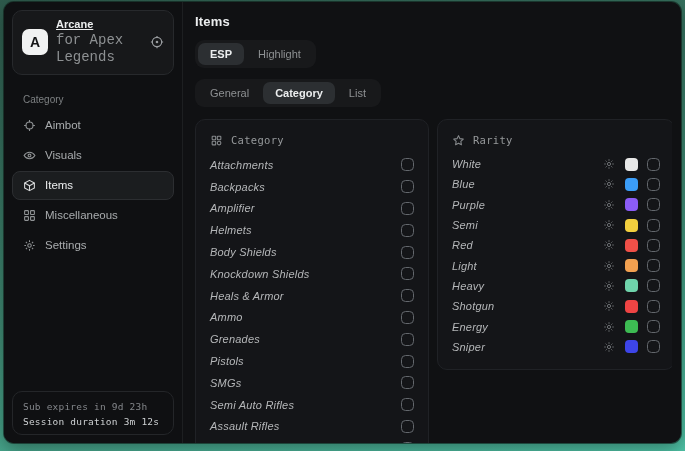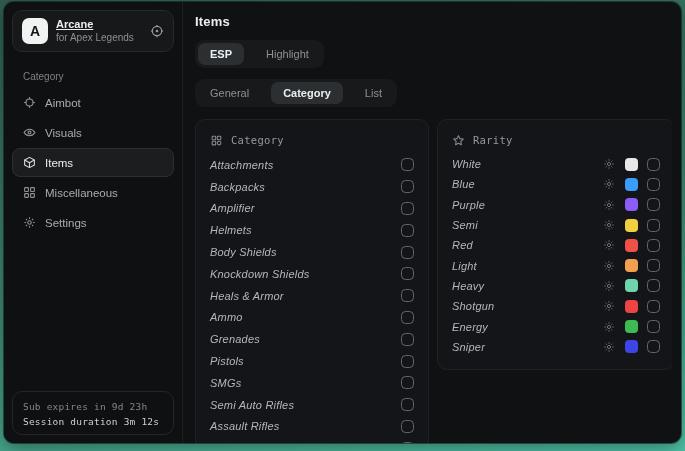--- a/index.html
+++ b/index.html
@@ -12,37 +12,37 @@
   .window{
     position:absolute;left:4px;top:2px;width:677px;height:441px;
     background:#101113;border-radius:10px;overflow:hidden;display:flex;
     box-shadow:0 0 0 1px rgba(10,20,16,.55), 0 6px 18px rgba(0,0,0,.35);
   }
   
   .sidebar{width:178px;flex:none;display:flex;flex-direction:column;border-right:1px solid #1d1f21;background:#0f1012;}
   .side-header{margin:8px;border:1px solid #27292c;background:#17181a;border-radius:10px;padding:7px 9px;display:flex;align-items:center;gap:8px;}
   .logo{width:26px;height:26px;border-radius:7px;background:#f1f2f2;color:#141516;display:flex;align-items:center;justify-content:center;font-weight:700;font-size:14px;flex:none;}
   .app-name{font-size:11px;font-weight:700;color:#eceeef;line-height:1.25;text-decoration:underline;}
-  .app-sub{font-size:10px;color:#8d9092;line-height:1.25;}
+  .app-sub{font-size:14px;color:#8d9092;line-height:1.25;font-family:Liberation Mono, monospace;}
   .hdr-gear{margin-left:auto;color:#9a9da0;width:14px;height:14px;flex:none;}
   .hdr-gear svg{width:14px;height:14px;display:block;}
   .section-label{font-size:10px;color:#7d8082;margin:11px 0 6px 19px;}
   .nav{display:flex;flex-direction:column;gap:1px;padding:0 8px;}
   .nav-item{display:flex;align-items:center;gap:9px;height:27px;padding:0 10px;border-radius:8px;color:#a9acae;font-size:11.5px;border:1px solid transparent;cursor:default;}
   .nav-item .icon{width:13px;height:13px;display:flex;color:#8f9294;}
   .nav-item .icon svg{width:13px;height:13px;display:block;}
   .nav-item.active{background:#1b1d1f;border-color:#2c2e31;color:#eceeef;}
   .nav-item.active .icon{color:#d7d9da;}
   .session-box{margin:8px;margin-top:auto;border:1px solid #242629;border-radius:10px;padding:7px 10px 4px;font-family:"DejaVu Sans Mono",monospace;font-size:9.5px;line-height:1.65;letter-spacing:.2px;}
   .session-line1{color:#83868a;}
   .session-line2{color:#ced1d3;}
   
   .main{flex:1;display:flex;flex-direction:column;padding:12px 9px 0 12px;overflow:hidden;}
   .page-title{font-size:13px;font-weight:700;color:#eceeef;letter-spacing:.2px;}
-  .tab-group{display:inline-flex;align-self:flex-start;background:#18191b;border-radius:9px;padding:3px;gap:10px;margin-top:11px;}
+  .tab-group{display:inline-flex;align-self:flex-start;background:#18191b;border-radius:9px;padding:3px;gap:2px;margin-top:11px;}
   .tab{font-size:11px;color:#8e9193;padding:5px 12px;border-radius:7px;cursor:default;}
   .tab.active{background:#2c2f32;color:#eceeef;font-weight:700;}
   .panels{display:flex;gap:8px;margin-top:12px;flex:1;overflow:hidden;align-items:flex-start;}
   .panel{background:#141518;border:1px solid #202226;border-radius:10px;padding:8px 14px 12px;box-sizing:border-box;}
   .panel-cat{width:234px;flex:none;}
   .panel-rar{width:238px;flex:none;}
   .panel-header{display:flex;align-items:center;gap:8px;color:#96999b;font-size:10.5px;font-family:"DejaVu Sans Mono",monospace;height:24px;margin-bottom:2px;letter-spacing:.3px;}
   .panel-header .ph-icon{width:13px;height:13px;display:flex;color:#86898c;}
   .panel-header .ph-icon svg{width:13px;height:13px;display:block;}
   .row{display:flex;align-items:center;height:21.8px;}

